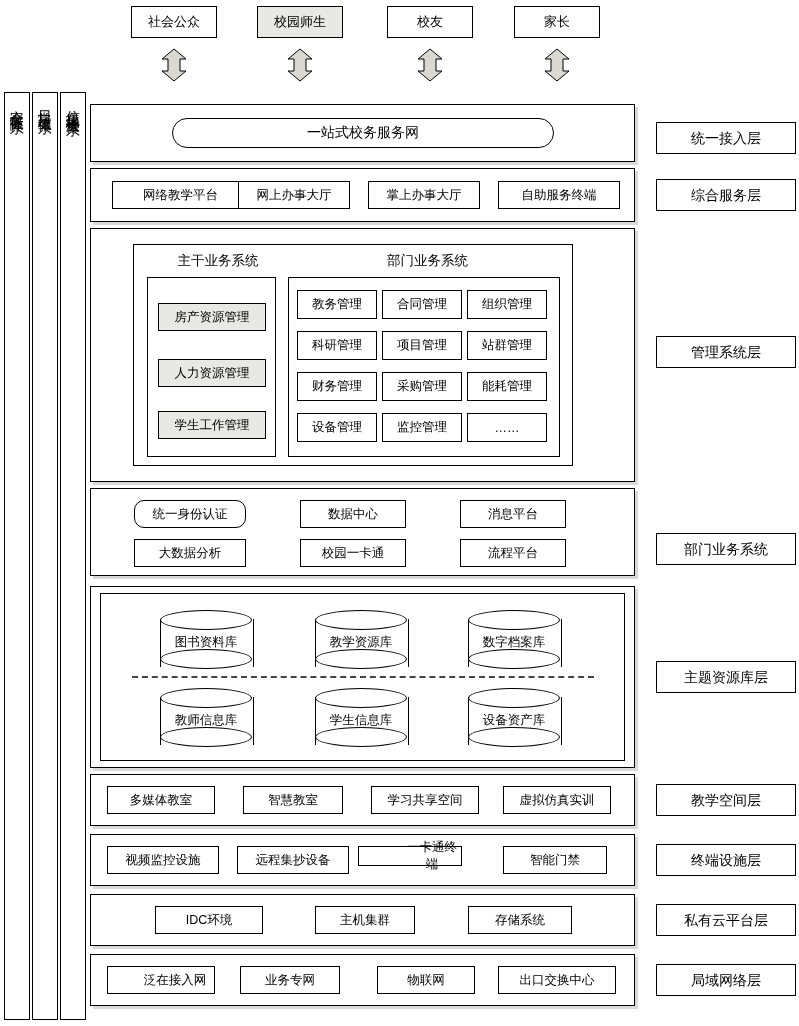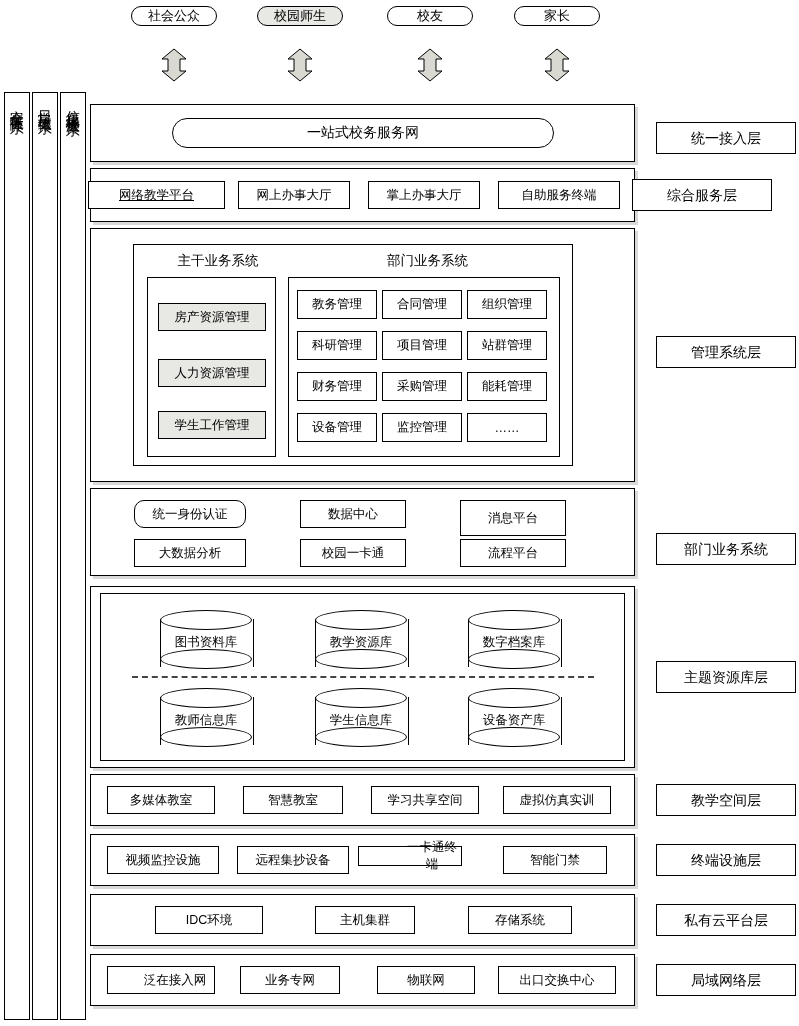--- a/index.html
+++ b/index.html
@@ -2,21 +2,21 @@
 <html><head>
 <meta charset="utf-8">
 <style>
   html,body{margin:0;padding:0;background:#fff;}
   body{font-family:"Liberation Sans","DejaVu Sans",sans-serif;color:#000;}
   #page{position:relative;width:799px;height:1026px;overflow:hidden;background:#fff;}
   .box{position:absolute;box-sizing:border-box;border:1px solid #000;background:#fff;
        display:flex;align-items:center;justify-content:center;text-align:center;}
   .lbl{font-size:13px;line-height:1.15;}
   
-  .user{height:20px;width:86px;font-size:13px;border-radius:11px;}
+  .user{height:32px;width:86px;font-size:13px;}
   
   .arrow{position:absolute;width:30px;height:34px;}
   
   .layer-label{width:140px;height:32px;font-size:14px;}
   
   .pillar{position:absolute;box-sizing:border-box;border:1px solid #000;background:#fff;}
   .pillar span{display:block;writing-mode:vertical-rl;text-orientation:upright;
     font-size:14px;letter-spacing:2px;line-height:1.05;margin:6px auto 0;text-align:center;}
   
   .frame{position:absolute;box-sizing:border-box;border:1px solid #000;background:#fff;}
@@ -77,25 +77,25 @@
   </div>
   <div class="pillar" style="left:60px;top:92px;width:26px;height:928px;">
     <span>信息化标准体系</span>
   </div>
 
   <div class="frame shadow" style="left:90px;top:104px;width:545px;height:58px;"></div>
   <div class="pill" style="left:172px;top:118px;width:382px;height:30px;">一站式校务服务网</div>
   <div class="box layer-label lbl" style="left:656px;top:122px;">统一接入层</div>
 
   <div class="frame shadow" style="left:90px;top:168px;width:545px;height:54px;"></div>
-  <div class="box small" style="left:88px;top:181px;width:137px;height:28px;text-decoration:underline;">网络教学平台</div>
+  <div class="box small" style="left:112px;top:181px;width:137px;height:28px;">网络教学平台</div>
   <div class="box small" style="left:238px;top:181px;width:112px;height:28px;">网上办事大厅</div>
   <div class="box small" style="left:368px;top:181px;width:112px;height:28px;">掌上办事大厅</div>
   <div class="box small" style="left:498px;top:181px;width:122px;height:28px;">自助服务终端</div>
-  <div class="box layer-label lbl" style="left:632px;top:179px;">综合服务层</div>
+  <div class="box layer-label lbl" style="left:656px;top:179px;">综合服务层</div>
 
   <div class="frame shadow" style="left:90px;top:228px;width:545px;height:254px;"></div>
   <div class="inner" style="left:133px;top:244px;width:440px;height:222px;"></div>
 
   <div style="position:absolute;left:147px;top:250px;width:142px;height:22px;display:flex;align-items:center;justify-content:center;" class="title">主干业务系统</div>
   <div style="position:absolute;left:300px;top:250px;width:255px;height:22px;display:flex;align-items:center;justify-content:center;" class="title">部门业务系统</div>
 
   <div class="inner" style="left:147px;top:277px;width:129px;height:180px;"></div>
   <div class="box small gray" style="left:158px;top:303px;width:108px;height:28px;">房产资源管理</div>
   <div class="box small gray" style="left:158px;top:359px;width:108px;height:28px;">人力资源管理</div>
@@ -116,21 +116,21 @@
 
   <div class="box small" style="left:297px;top:413px;width:80px;height:29px;">设备管理</div>
   <div class="box small" style="left:382px;top:413px;width:80px;height:29px;">监控管理</div>
   <div class="box small" style="left:467px;top:413px;width:80px;height:29px;">……</div>
 
   <div class="box layer-label lbl" style="left:656px;top:336px;">管理系统层</div>
 
   <div class="frame shadow" style="left:90px;top:488px;width:545px;height:88px;"></div>
   <div class="box small" style="left:134px;top:500px;width:112px;height:28px;border-radius:10px;">统一身份认证</div>
   <div class="box small" style="left:300px;top:500px;width:106px;height:28px;">数据中心</div>
-  <div class="box small" style="left:460px;top:500px;width:106px;height:36px;">消息平台</div>
+  <div class="box small" style="left:460px;top:500px;width:106px;height:28px;">消息平台</div>
   <div class="box small" style="left:134px;top:539px;width:112px;height:28px;">大数据分析</div>
   <div class="box small" style="left:300px;top:539px;width:106px;height:28px;">校园一卡通</div>
   <div class="box small" style="left:460px;top:539px;width:106px;height:28px;">流程平台</div>
   <div class="box layer-label lbl" style="left:656px;top:533px;">部门业务系统</div>
 
   <div class="frame shadow" style="left:90px;top:586px;width:545px;height:182px;"></div>
   <div class="inner" style="left:100px;top:593px;width:525px;height:168px;"></div>
 
   <div class="cyl" style="left:160px;top:610px;">
     <div class="body"></div>

